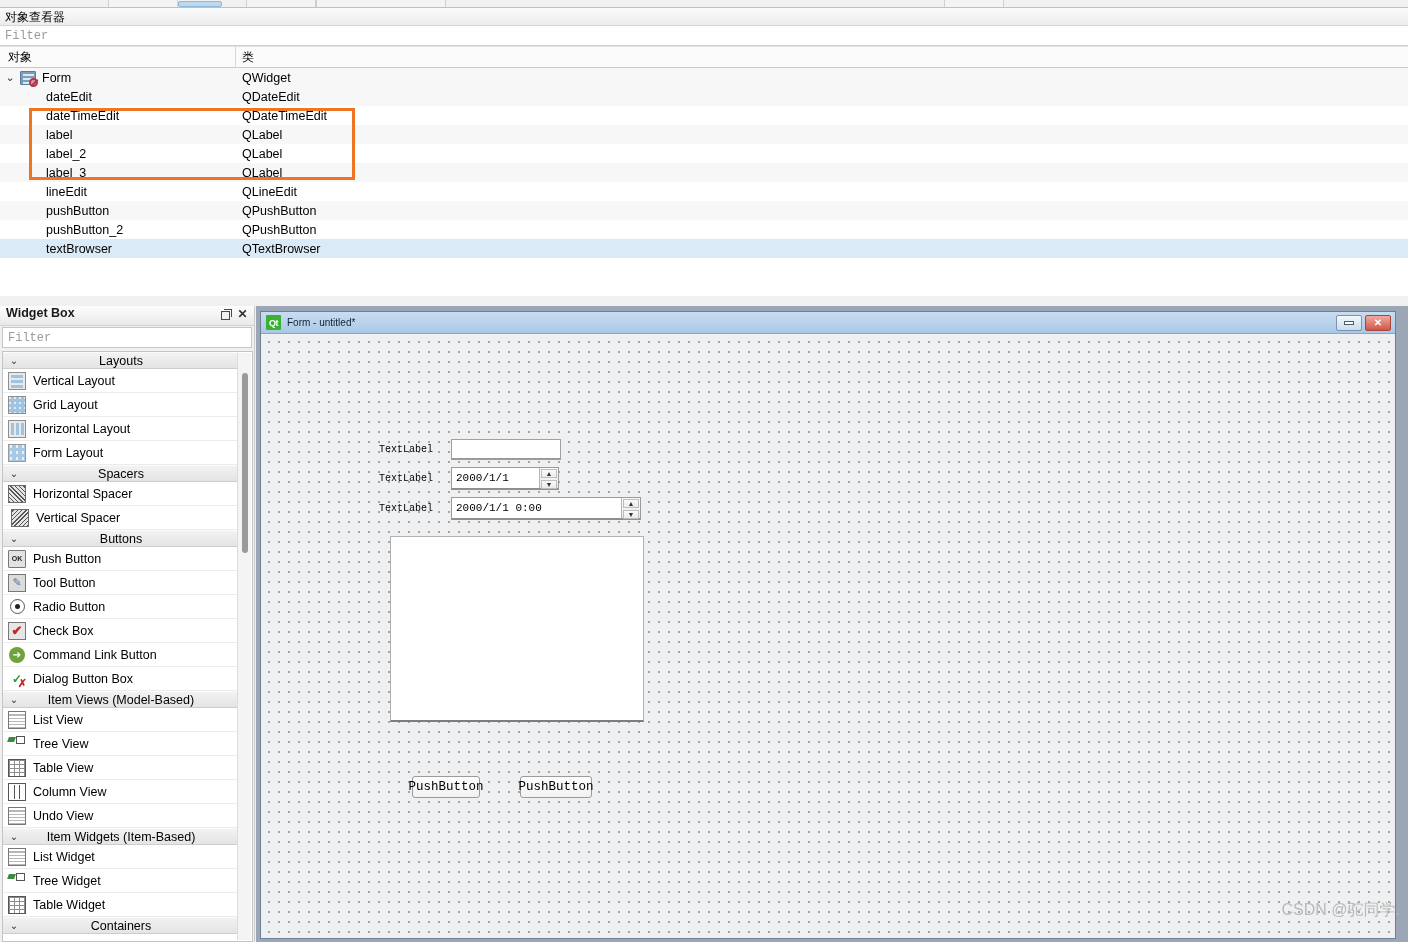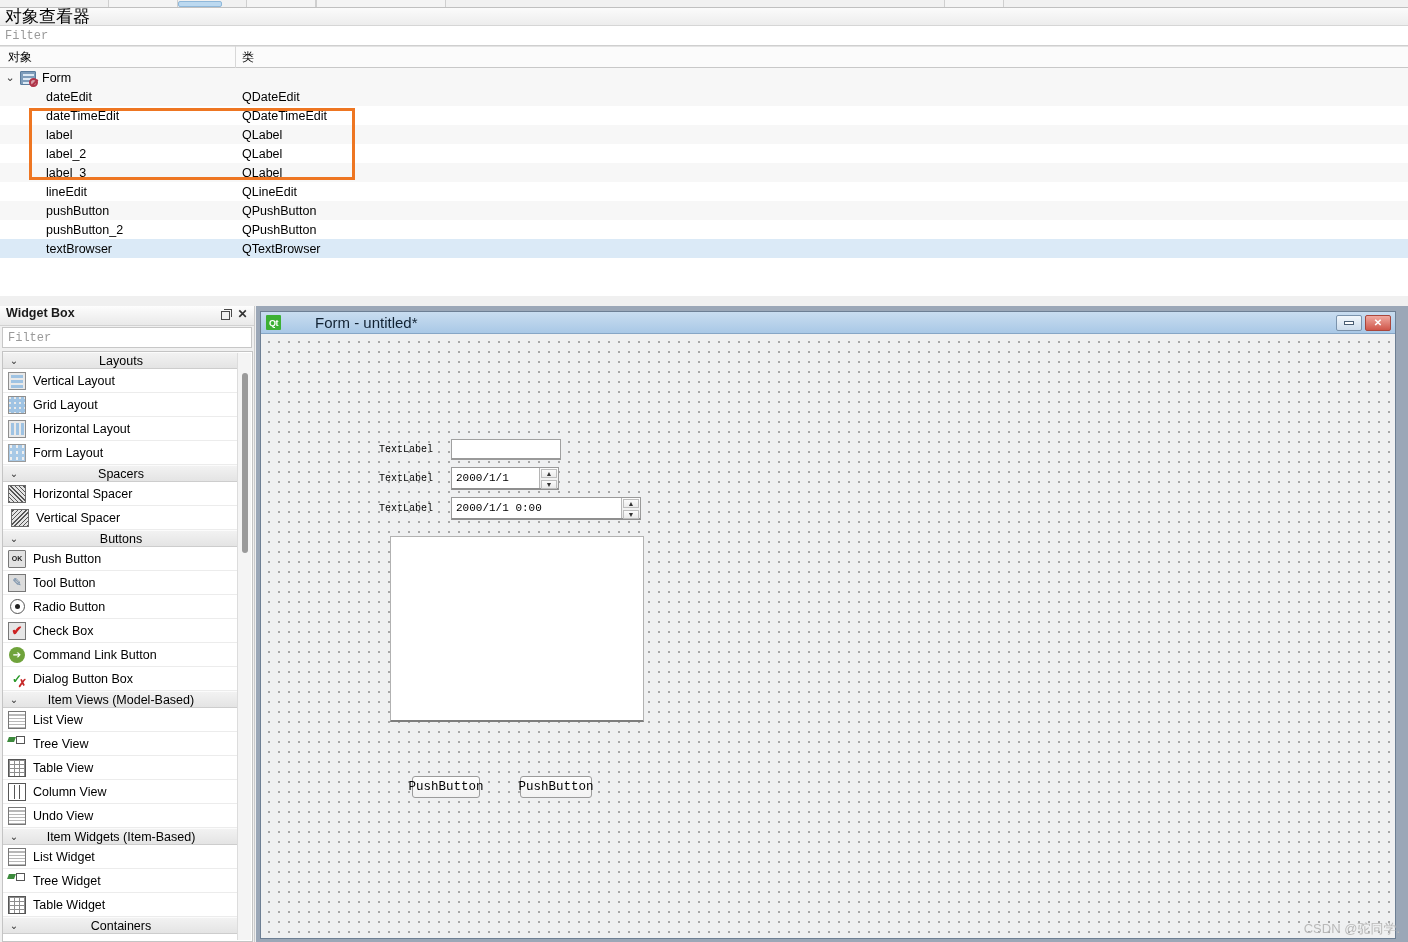--- a/index.html
+++ b/index.html
@@ -29,21 +29,21 @@
   }
 
   
   .objinsp {
     position: absolute; left: 0; top: 8px; width: 1408px; height: 288px;
     background: #ffffff;
   }
   .dock-title {
     height: 18px; line-height: 18px;
     padding-left: 5px;
-    font-size: 17px; color: #000;
+    font-size: 12px; color: #000;
     background: linear-gradient(#fbfbfb, #ededed);
     border-bottom: 1px solid #d6d6d6;
   }
   .filter-box {
     height: 20px; background: #fff;
     border-bottom: 1px solid #cfcfcf;
     display: flex; align-items: center;
     padding-left: 5px;
   }
   .filter-box .ph {
@@ -232,21 +232,21 @@
     height: 22px; display: flex; align-items: center;
     background: linear-gradient(#c9ddf0, #a9c8e6);
     border-bottom: 1px solid #86a6c6;
     padding-left: 5px;
   }
   .qt-logo {
     width: 15px; height: 15px; background: #3cb034; color: #fff;
     font-size: 9px; font-weight: bold; display: flex; align-items: center; justify-content: center;
     border-radius: 1px; margin-right: 6px; letter-spacing: -0.5px;
   }
-  .fw-title .t { font-size: 15px; color: #112233; flex: 1; margin-left: 28px; }
+  .fw-title .t { font-size: 10px; color: #112233; flex: 1; }
   .win-btns { display: flex; gap: 3px; padding-right: 4px; }
   .win-btn {
     width: 26px; height: 16px; border: 1px solid #7b93ac; border-radius: 2px;
     display: flex; align-items: center; justify-content: center;
     background: linear-gradient(#f3f8fc, #ccdcec);
   }
   .win-btn.close { background: linear-gradient(#f0a9a0, #cf564a); border-color: #a8463c; color: #fff; font-size: 10px; font-weight: bold; }
   .min-glyph { width: 10px; height: 4px; border: 1px solid #4a5e73; background:#fff; }
 
   .fw-canvas {
@@ -289,22 +289,22 @@
     border-bottom: 2px solid #7d7d7d;
   }
   .dbutton {
     position: absolute; background: linear-gradient(#fdfdfd,#f2f2f2);
     border: 1px solid #9b9b9b; border-radius: 3px;
     display: flex; align-items: center; justify-content: center;
     font-family: "Liberation Mono", monospace; font-size: 12.5px; color: #000;
   }
 
   .watermark {
-    position: absolute; right: 8px; bottom: 4px;
-    font-size: 13px; color: #b9b9b9;
+    position: absolute; right: 8px; bottom: 21px;
+    font-size: 16px; color: #b9b9b9;
     font-family: "Liberation Sans", sans-serif;
   }
 </style>
 </head>
 <body>
 
 <div id="root">
 
   <div class="top-strip">
     <div class="seg" style="left:108px;width:70px;"></div>
@@ -329,20 +329,21 @@
     <div class="oi-rows">
 
       <div class="oi-row alt">
         <div class="name">
           <span class="chev">⌄</span>
           <span class="form-icon">
               <span class="ban"></span>
             </span>
           <span>Form</span>
         </div>
+        <div class="cls">QWidget</div>
       </div>
 
       <div id="oi-children">
           <div class="oi-row alt">
             <div class="name indent">dateEdit</div>
             <div class="cls">QDateEdit</div>
           </div>
           <div class="oi-row">
             <div class="name indent">dateTimeEdit</div>
             <div class="cls">QDateTimeEdit</div>

